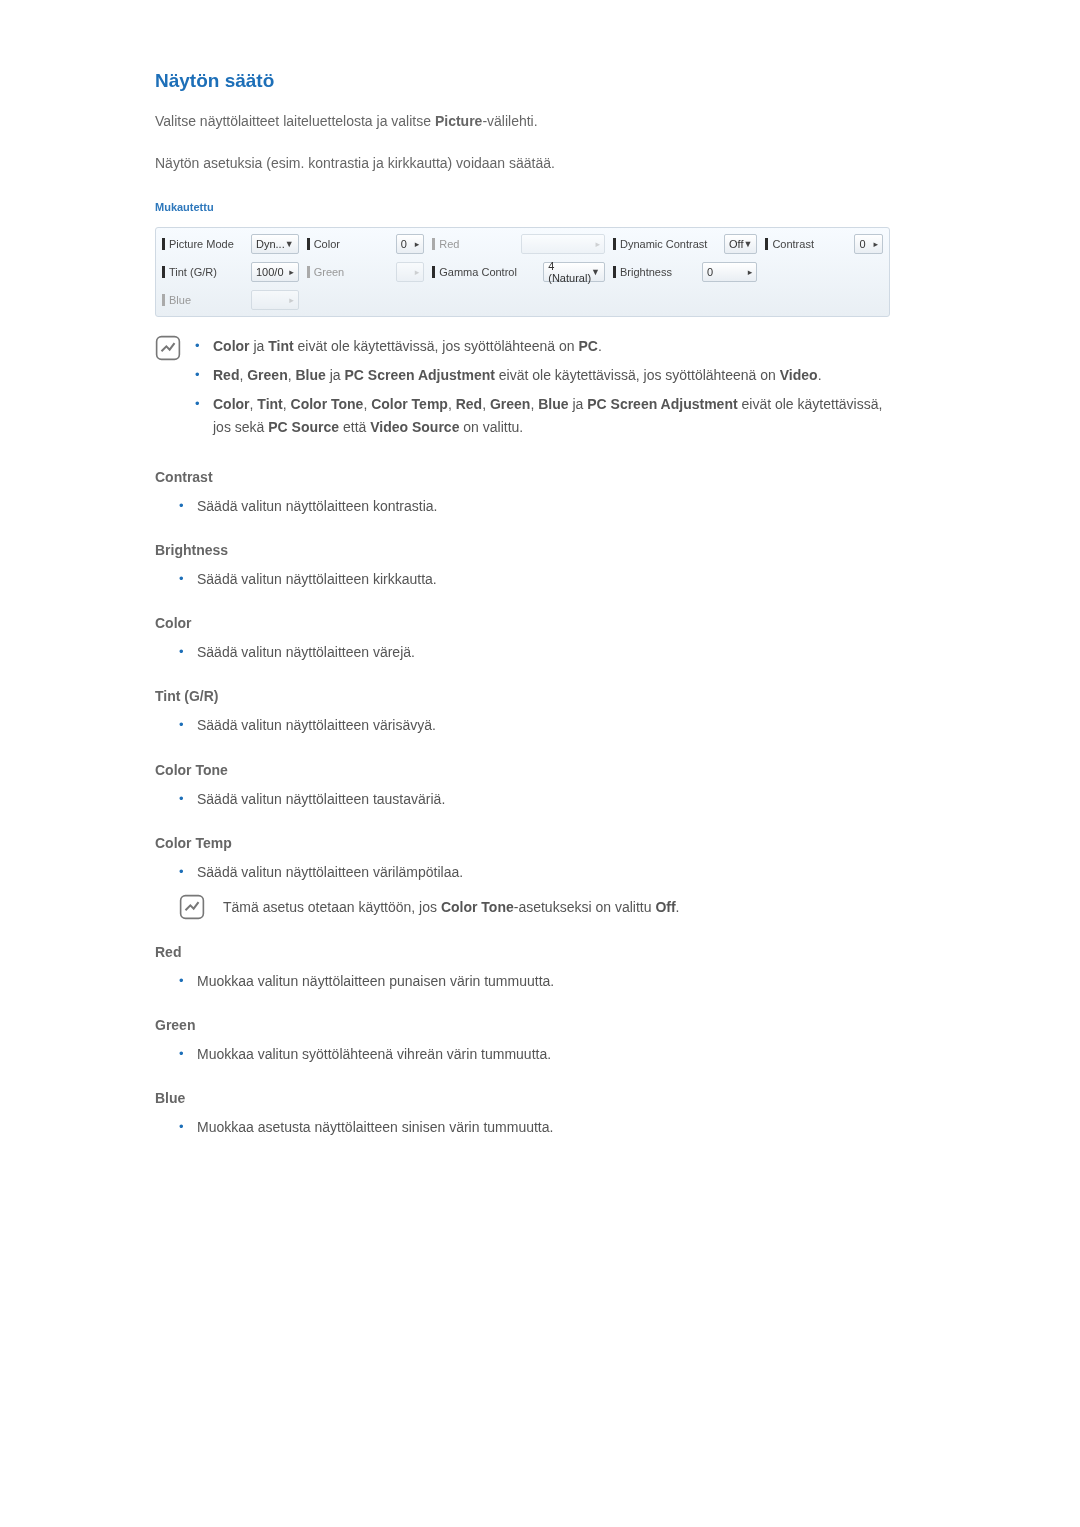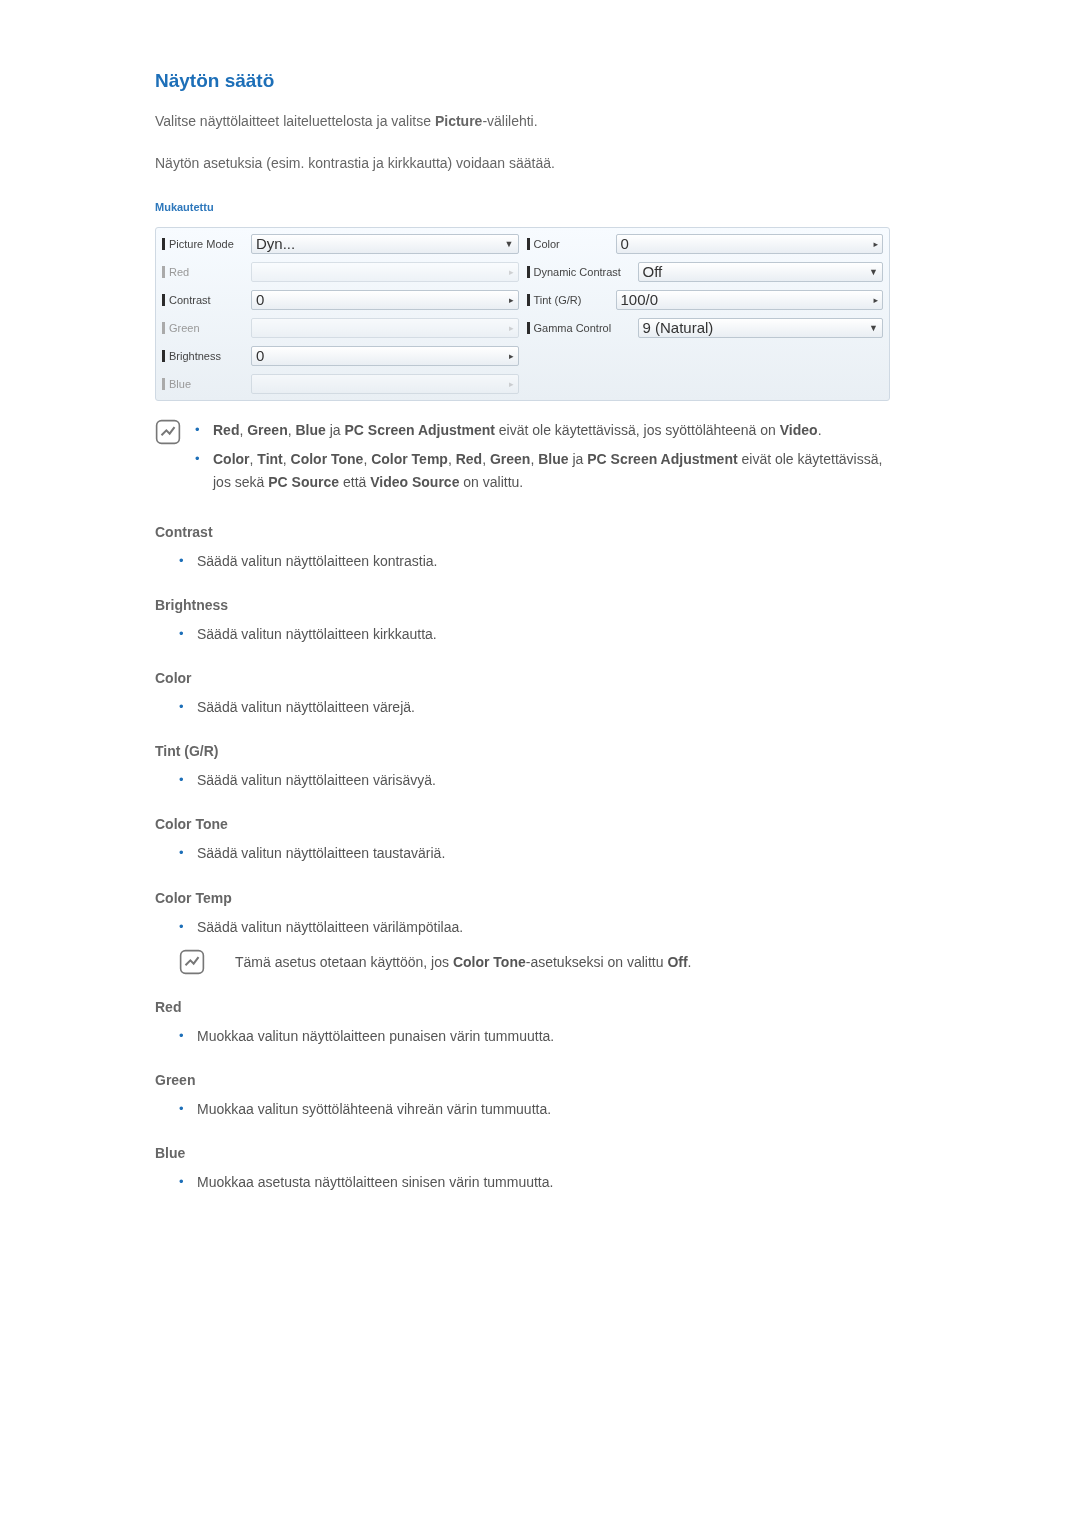--- a/index.html
+++ b/index.html
@@ -35,21 +35,21 @@
   }
   .bold { font-weight: bold; }
 
   
   .panel {
     border: 1px solid #cfd9e3;
     background: linear-gradient(#f7fbff, #e9eff4);
     border-radius: 3px;
     padding: 4px 6px;
     display: grid;
-    grid-template-columns: repeat(2, 1fr);
+    grid-template-columns: repeat(5, 1fr);
     gap: 4px 8px;
     margin: 10px 0 18px 0;
     font-size: 11px;
   }
   .cell {
     display: flex;
     align-items: center;
     height: 24px;
   }
   .bar {
@@ -73,21 +73,21 @@
     border: 1px solid #bcc7d1;
     background: linear-gradient(#fff,#e9eef3);
     border-radius: 2px;
     display:flex;
     align-items:center;
     padding: 0 4px;
     box-sizing: border-box;
     justify-content: space-between;
     color:#333;
   }
-  .ctl .val { font-size:15px; }
+  .ctl .val { font-size:11px; }
   .ctl .arrow {
     font-size:9px;
     color:#444;
   }
   .cell.disabled .ctl { opacity: 0.5; }
   .cell.disabled .ctl .val, .cell.disabled .ctl .arrow { color:#aaa; }
 
   
   .note-row {
     display: flex;
@@ -131,21 +131,21 @@
     color:#666;
     margin-top: 24px;
     margin-bottom: 10px;
     font-size: 14px;
   }
   .body-ul { margin-left: 24px; }
   .inline-note {
     margin: 10px 0 0 24px;
     display:flex;
     align-items:center;
-    gap:16px;
+    gap:4px;
     color:#555;
   }
 </style>
 </head>
 <body>
 
 <div class="page">
 
   <div class="title">Näytön säätö</div>
 
@@ -212,21 +212,21 @@
       <span class="cell-label">Green</span>
       <div class="ctl">
         <span class="val"></span>
         <span class="arrow">▸</span>
       </div>
     </div>
     <div class="cell">
       <span class="bar"></span>
       <span class="cell-label" style="min-width:100px">Gamma Control</span>
       <div class="ctl">
-        <span class="val">9 (Natural)</span>
+        <span class="val">4 (Natural)</span>
         <span class="arrow">▼</span>
       </div>
     </div>
 
     <div class="cell">
       <span class="bar"></span>
       <span class="cell-label">Brightness</span>
       <div class="ctl">
         <span class="val">0</span>
         <span class="arrow">▸</span>
@@ -243,20 +243,23 @@
     </div>
     <div class="cell" style="visibility:hidden"></div>
   </div>
 
   <div class="note-row">
     <svg class="note-icon" viewBox="0 0 32 32">
       <rect x="2" y="2" width="28" height="28" rx="6" fill="none" stroke="#777" stroke-width="2"></rect>
       <path d="M8 20 L14 14 L18 18 L24 10" fill="none" stroke="#777" stroke-width="2.5"></path>
     </svg>
     <ul class="note-ul">
+      <li>
+        <span class="bold">Color</span><span> ja </span><span class="bold">Tint</span><span> eivät ole käytettävissä, jos syöttölähteenä on </span><span class="bold">PC</span><span>.</span>
+      </li>
       <li>
         <span class="bold">Red</span><span>, </span><span class="bold">Green</span><span>, </span><span class="bold">Blue</span><span> ja </span><span class="bold">PC Screen Adjustment</span><span> eivät ole käytettävissä, jos syöttölähteenä on </span><span class="bold">Video</span><span>.</span>
       </li>
       <li>
         <span class="bold">Color</span><span>, </span><span class="bold">Tint</span><span>, </span><span class="bold">Color Tone</span><span>, </span><span class="bold">Color Temp</span><span>, </span><span class="bold">Red</span><span>, </span><span class="bold">Green</span><span>, </span><span class="bold">Blue</span><span> ja </span><span class="bold">PC Screen Adjustment</span><span> eivät ole käytettävissä, jos sekä </span><span class="bold">PC Source</span><span> että </span><span class="bold">Video Source</span><span> on valittu.</span>
       </li>
     </ul>
   </div>
 
   <div class="prop-head">Contrast</div>

